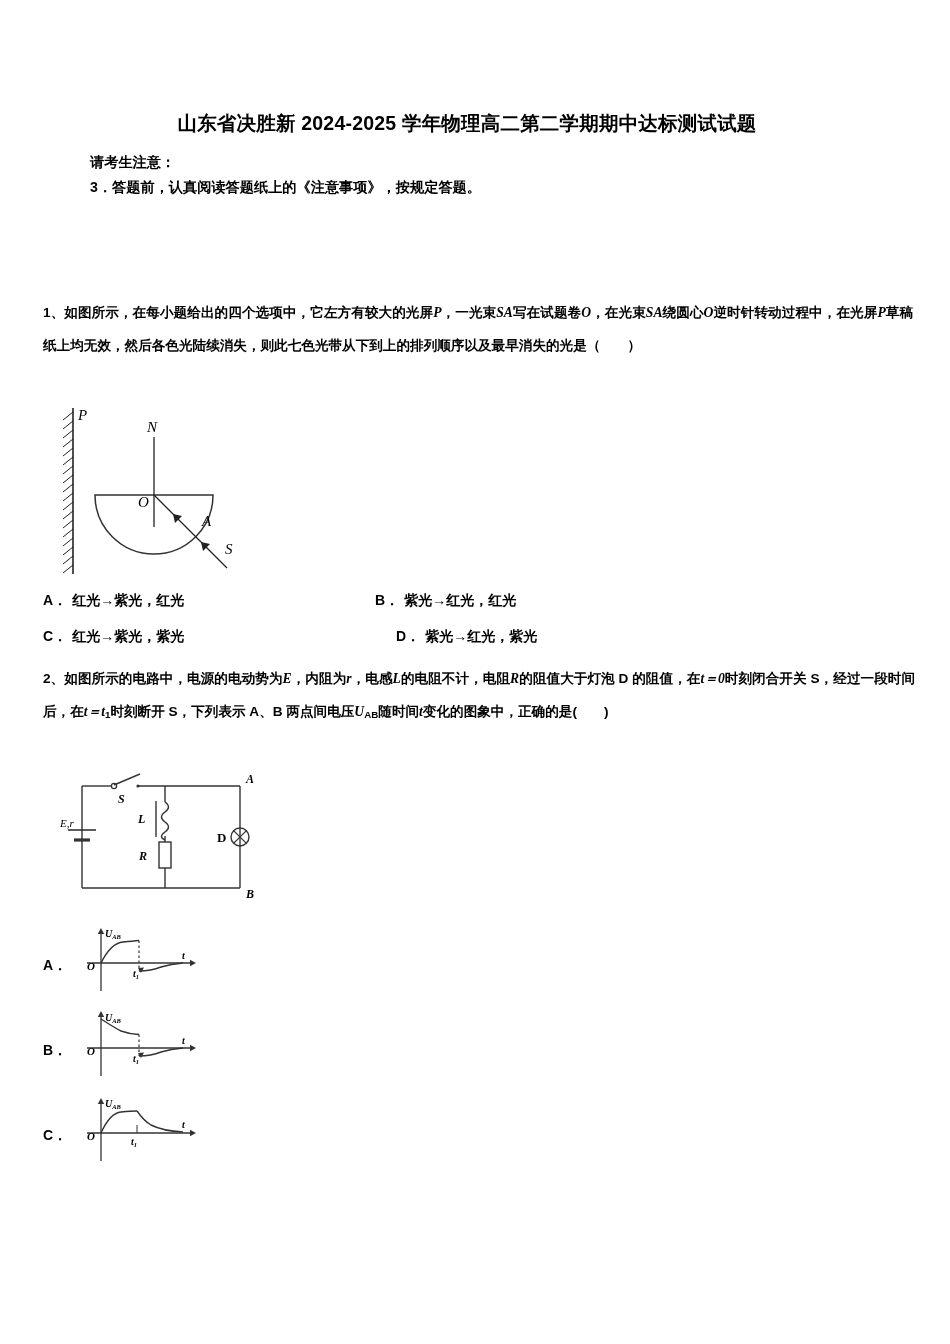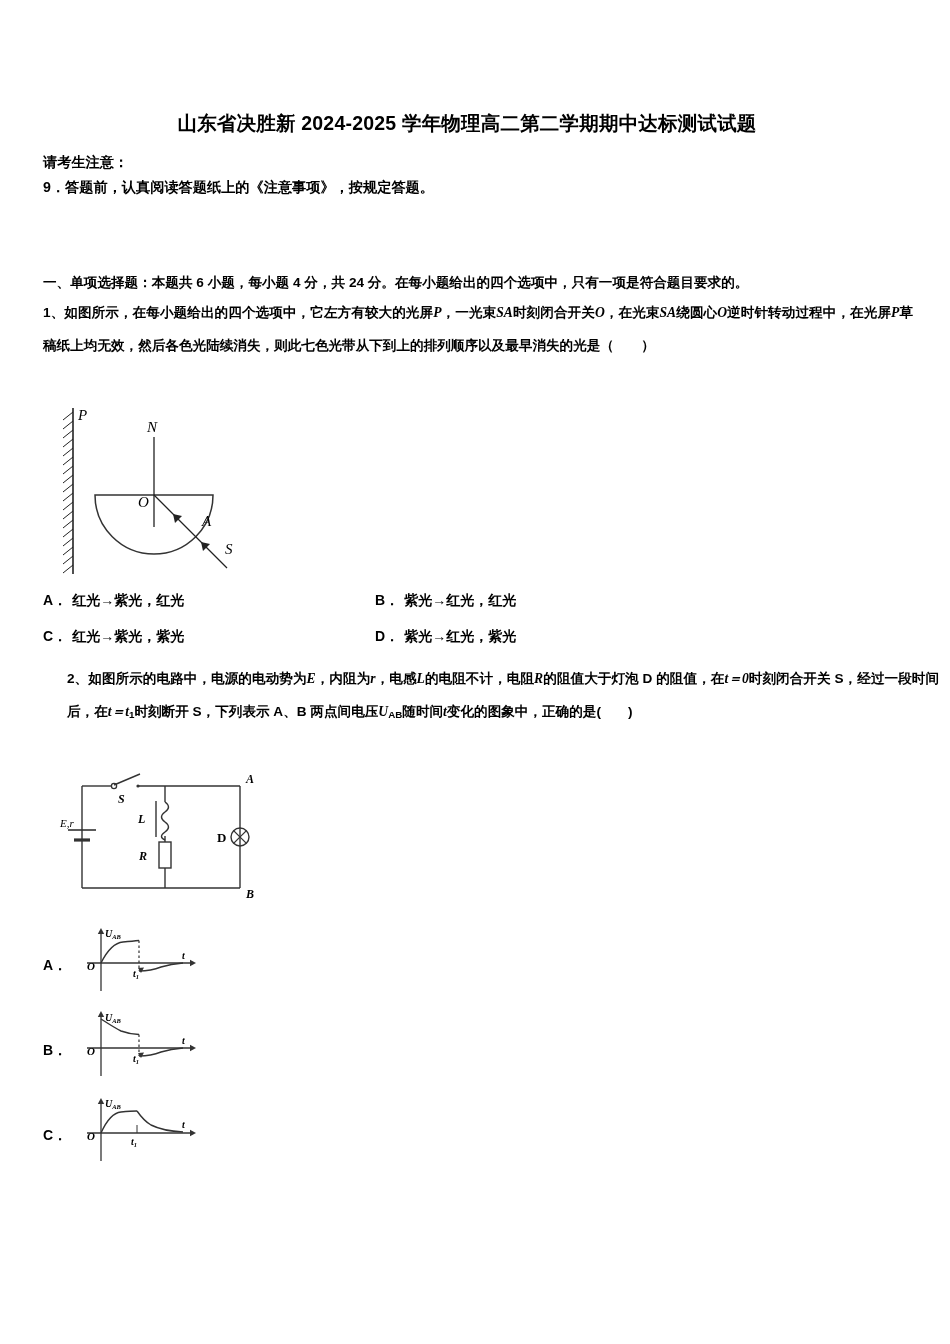--- a/index.html
+++ b/index.html
@@ -36,21 +36,21 @@
   .notice-block {
     position: absolute;
     left: 43px;
     top: 150px;
     width: 865px;
     font-family: "Liberation Sans", "DejaVu Sans", sans-serif;
     font-size: 14.2px;
     line-height: 25px;
     font-weight: bold;
   }
-  .notice-block .ln { display: block; }
+  .notice-block .ln { display: block; margin-left: 47px; }
   .section-head {
     position: absolute;
     left: 43px;
     top: 272px;
     width: 868px;
     font-family: "Liberation Sans", "DejaVu Sans", sans-serif;
     font-size: 13.6px;
     font-weight: bold;
     line-height: 22px;
     white-space: nowrap;
@@ -69,35 +69,34 @@
   .q2-text {
     position: absolute;
     left: 43px;
     top: 662px;
     width: 872px;
     font-family: "Liberation Sans", "DejaVu Sans", sans-serif;
     font-size: 13.6px;
     font-weight: bold;
     line-height: 33px;
     text-align: justify;
-    margin-left: 24px;
   }
   i.v { font-style: italic; font-family: "Liberation Serif", serif; }
   sub { font-size: 0.72em; vertical-align: -0.22em; }
 
   .opt-row {
     position: absolute;
     font-family: "Liberation Sans", "DejaVu Sans", sans-serif;
     font-size: 14px;
     font-weight: bold;
   }
   .opt-a1 { left: 43px;  top: 592px; }
   .opt-b1 { left: 375px; top: 592px; }
   .opt-c1 { left: 43px;  top: 628px; }
-  .opt-d1 { left: 375px; top: 628px; }
+  .opt-d1 { left: 396px; top: 628px; }
   .opt-label { margin-right: 5px; }
 
   .fig1 {
     position: absolute;
     left: 55px;
     top: 402px;
   }
   .fig2 {
     position: absolute;
     left: 60px;
@@ -127,27 +126,26 @@
 </style>
 </head>
 <body>
 
 <div class="page">
 
   <div class="title">山东省决胜新 2024-2025 学年物理高二第二学期期中达标测试试题</div>
 
   <div class="notice-block">
     <span class="ln">请考生注意：</span>
-    <span class="ln">9．答题前，认真阅读答题纸上的《注意事项》，按规定答题。</span>
-  </div>
-
-  <div class="section-head">一、单项选择题：本题共 6 小题，每小题 4 分，共 24 分。在每小题给出的四个选项中，只有一项是符合题目要求的。</div>
+    <span class="ln">3．答题前，认真阅读答题纸上的《注意事项》，按规定答题。</span>
+  </div>
+
 
   <div class="q1-text">
-    <span>1、</span><span>如图所示，在每小题给出的四个选项中，它左方有较大的光屏</span><i class="v">P</i><span>，一光束</span><i class="v">SA</i><span>时刻闭合开关</span><i class="v">O</i><span>，在光束</span><i class="v">SA</i><span>绕圆心</span><i class="v">O</i><span>逆时针转动过程中，在光屏</span><i class="v">P</i><span>草稿纸上均无效，然后各色光陆续消失，则此七色光带从下到上的排列顺序以及最早消失的光是（　　）</span>
+    <span>1、</span><span>如图所示，在每小题给出的四个选项中，它左方有较大的光屏</span><i class="v">P</i><span>，一光束</span><i class="v">SA</i><span>写在试题卷</span><i class="v">O</i><span>，在光束</span><i class="v">SA</i><span>绕圆心</span><i class="v">O</i><span>逆时针转动过程中，在光屏</span><i class="v">P</i><span>草稿纸上均无效，然后各色光陆续消失，则此七色光带从下到上的排列顺序以及最早消失的光是（　　）</span>
   </div>
 
   <div class="fig1">
     <svg width="260" height="180" viewBox="0 0 260 180">
 
       <line x1="18" y1="6" x2="18" y2="172" stroke="#222" stroke-width="1.6"></line>
       <g stroke="#222" stroke-width="1">
         <line x1="18" y1="10" x2="8" y2="18"></line>
           <line x1="18" y1="19" x2="8" y2="27"></line>
         <line x1="18" y1="28" x2="8" y2="36"></line>

